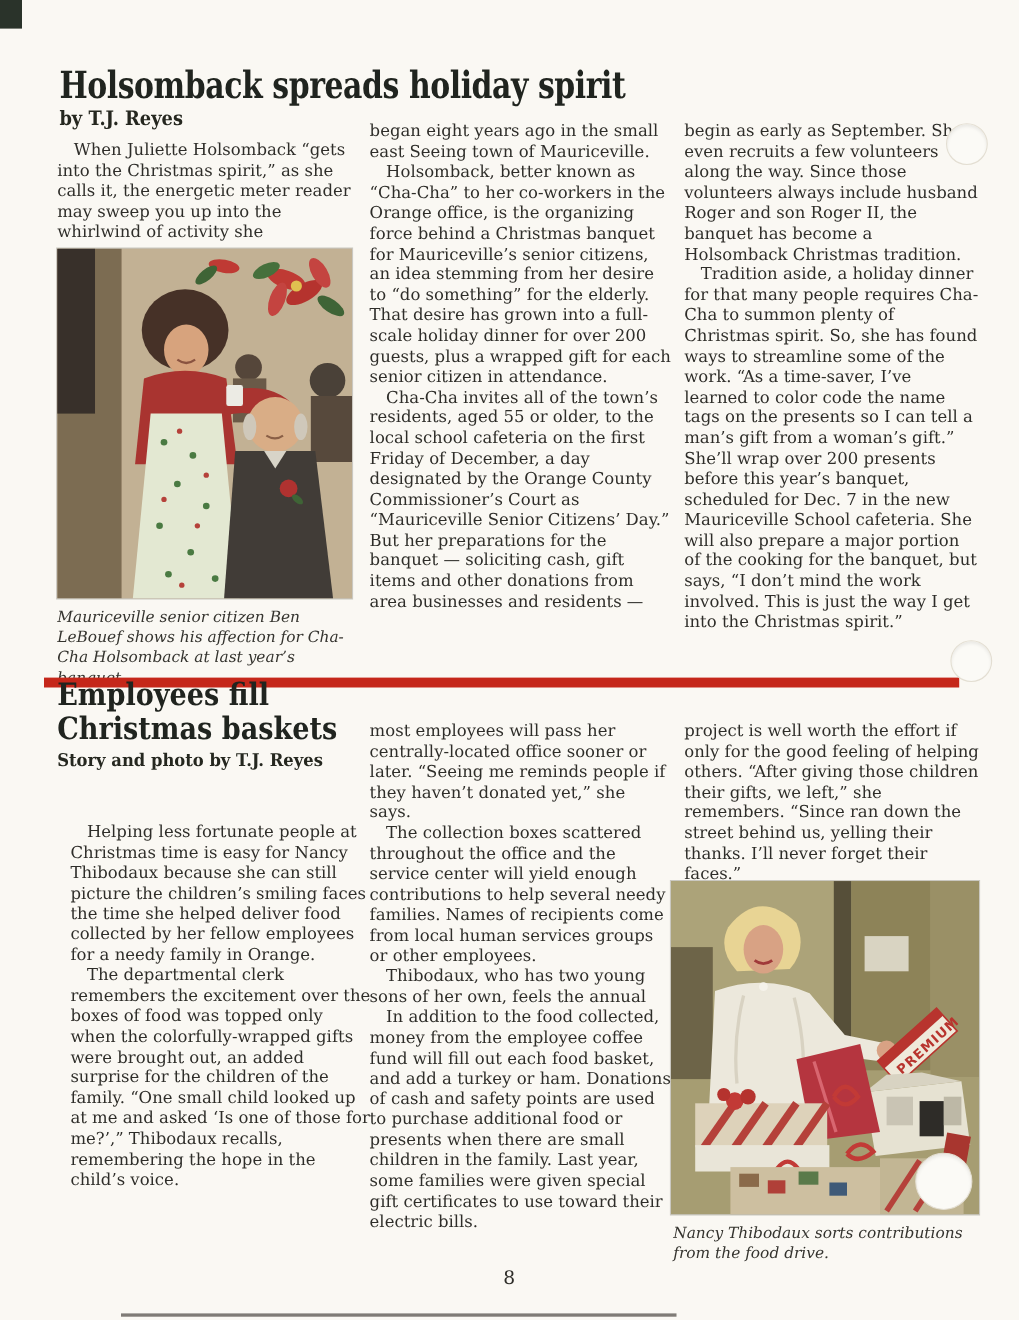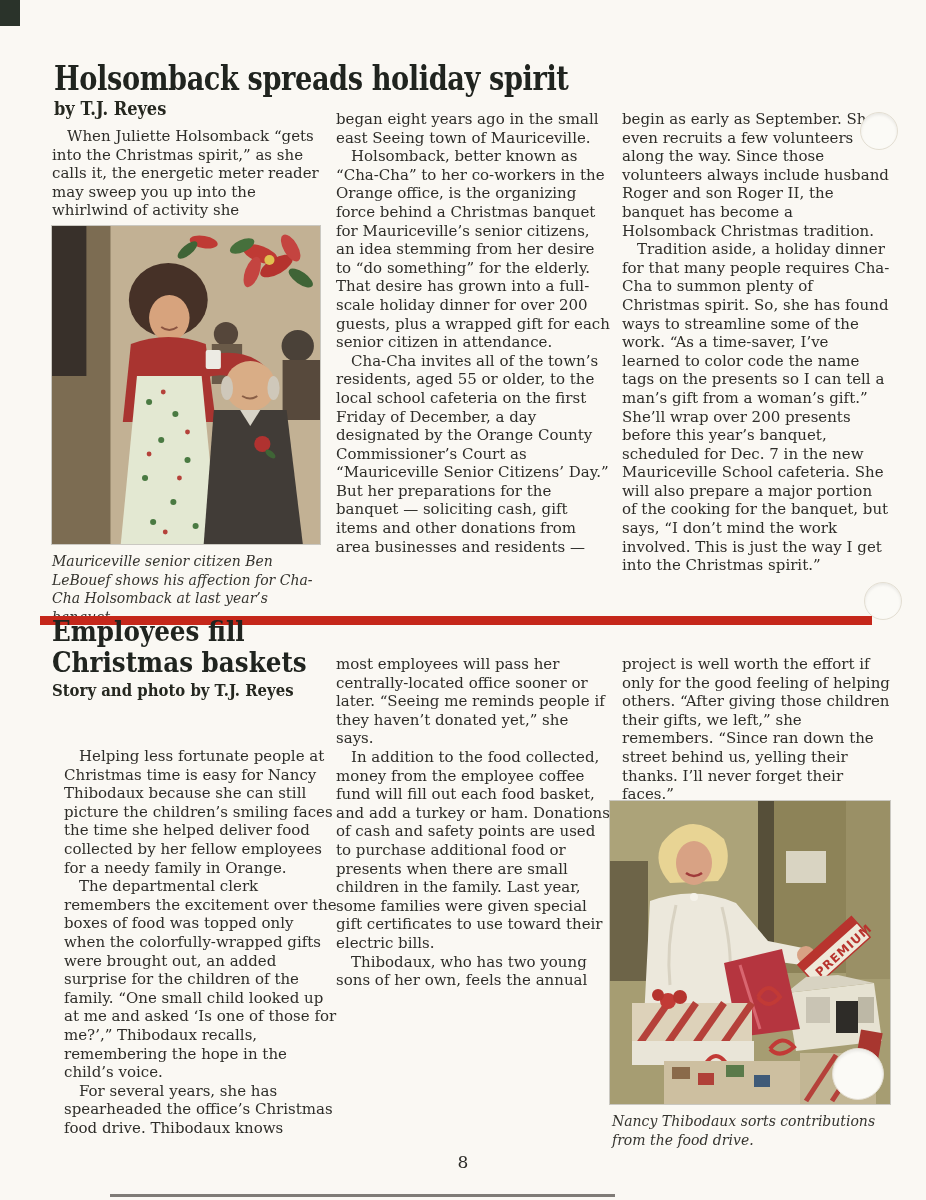--- a/index.html
+++ b/index.html
@@ -146,27 +146,27 @@
 
 <div class="abs" style="left:52px;top:616px;">
   <span class="h2line">Employees fill</span><br>
   <span class="h2line">Christmas baskets</span><br>
   <span class="byline2">Story and photo by T.J. Reyes</span>
 </div>
 
 <div class="abs bodycol" style="left:52px;top:747px;width:274px;margin-left:12px;">
   <p>Helping less fortunate people at Christmas time is easy for Nancy Thibodaux because she can still picture the children’s smiling faces the time she helped deliver food collected by her fellow employees for a needy family in Orange.</p>
   <p>The departmental clerk remembers the excitement over the boxes of food was topped only when the colorfully-wrapped gifts were brought out, an added surprise for the children of the family. “One small child looked up at me and asked ‘Is one of those for me?’,” Thibodaux recalls, remembering the hope in the child’s voice.</p>
-  <p>For several years, she has spearheaded the office’s Christmas food drive. Thibodaux knows</p>
 </div>
 
 <div class="abs bodycol" style="left:336px;top:655px;width:274px;">
   <p class="cont">most employees will pass her centrally-located office sooner or later. “Seeing me reminds people if they haven’t donated yet,” she says.</p>
+  <p>The collection boxes scattered throughout the office and the service center will yield enough contributions to help several needy families. Names of recipients come from local human services groups or other employees.</p>
+  <p>Thibodaux, who has two young sons of her own, feels the annual</p>
   <p>In addition to the food collected, money from the employee coffee fund will fill out each food basket, and add a turkey or ham. Donations of cash and safety points are used to purchase additional food or presents when there are small children in the family. Last year, some families were given special gift certificates to use toward their electric bills.</p>
-  <p>Thibodaux, who has two young sons of her own, feels the annual</p>
 </div>
 
 <div class="abs bodycol" style="left:622px;top:655px;width:268px;">
   <p class="cont">project is well worth the effort if only for the good feeling of helping others. “After giving those children their gifts, we left,” she remembers. “Since ran down the street behind us, yelling their thanks. I’ll never forget their faces.”</p>
 </div>
 
 <div class="abs photo" style="left:610px;top:801px;width:280px;height:303px;">
   <svg width="280" height="303" viewBox="0 0 280 303" preserveAspectRatio="none">
     <rect width="280" height="303" fill="#a69d72"></rect>
     <rect width="280" height="160" fill="#aca379"></rect>

